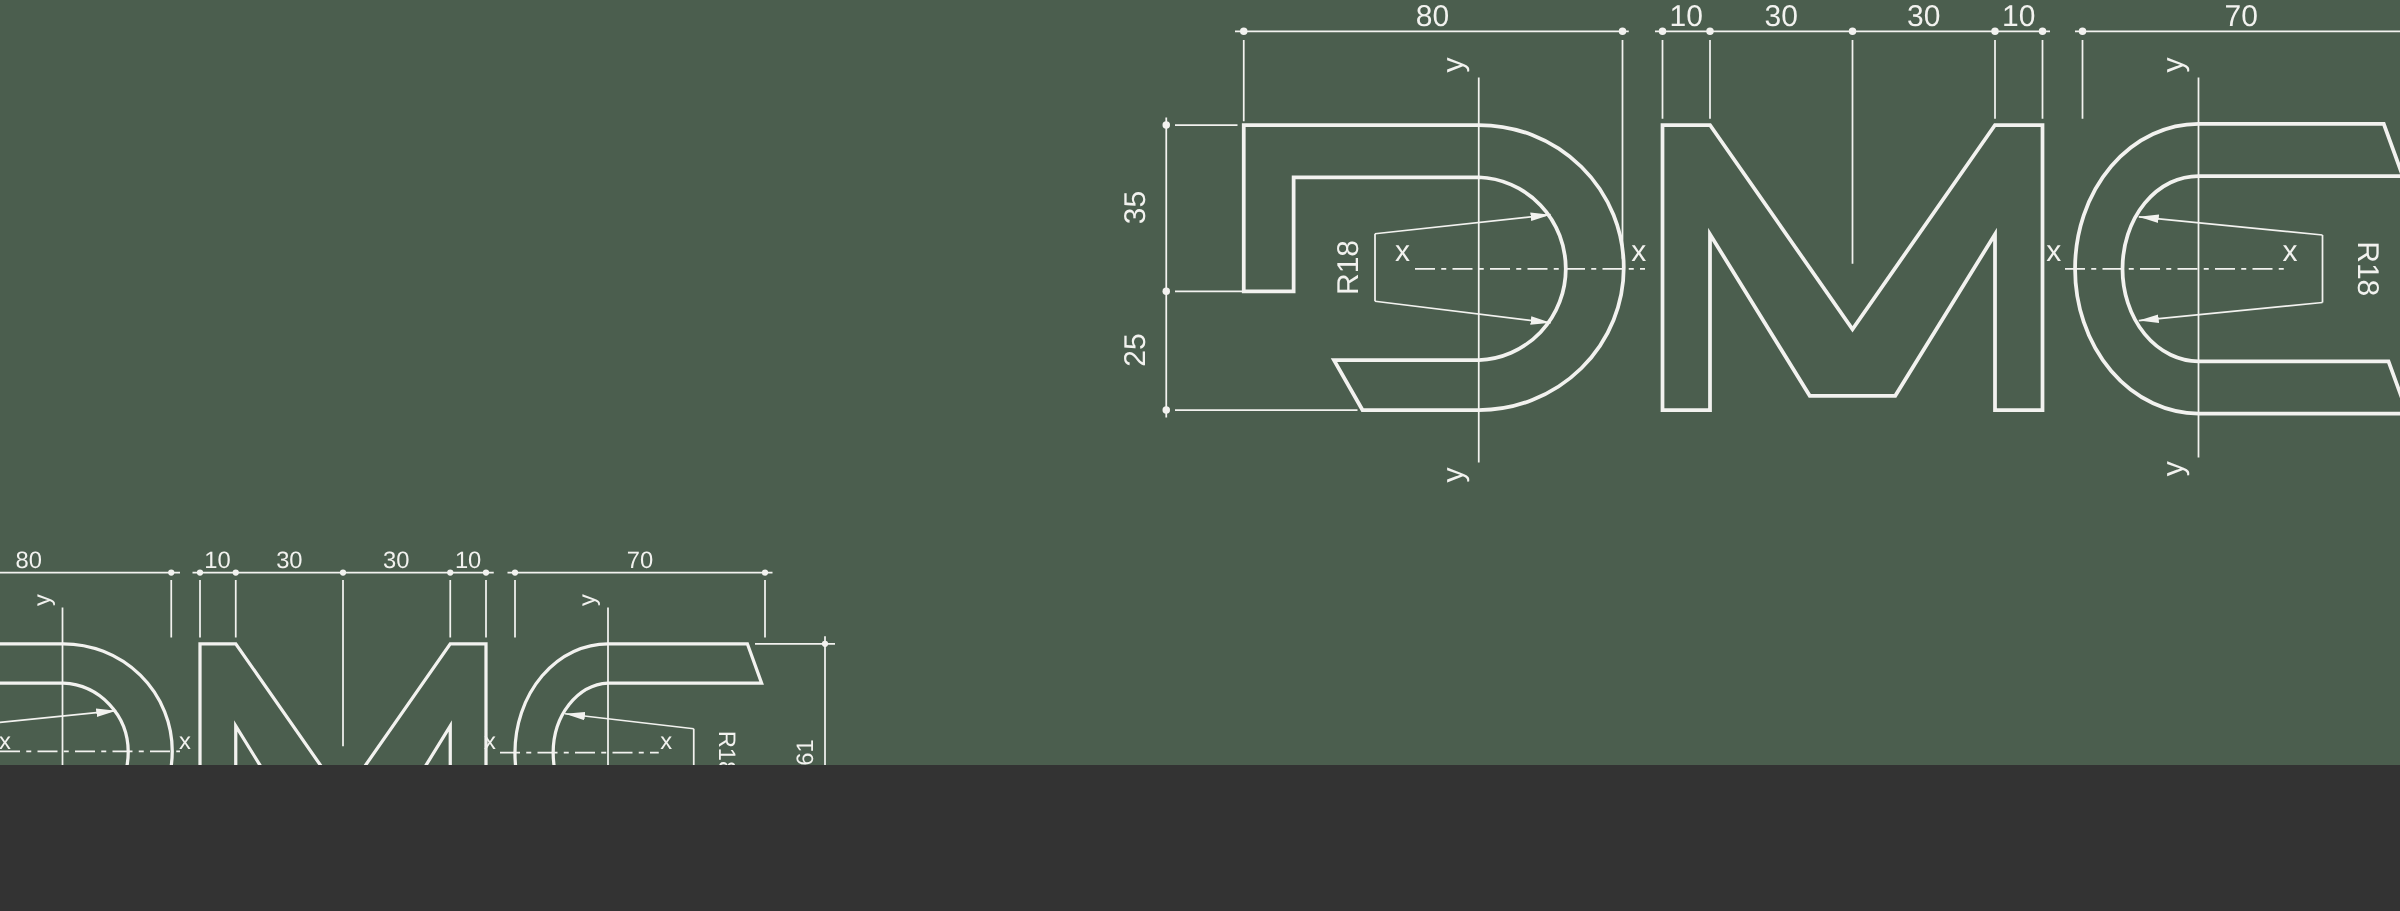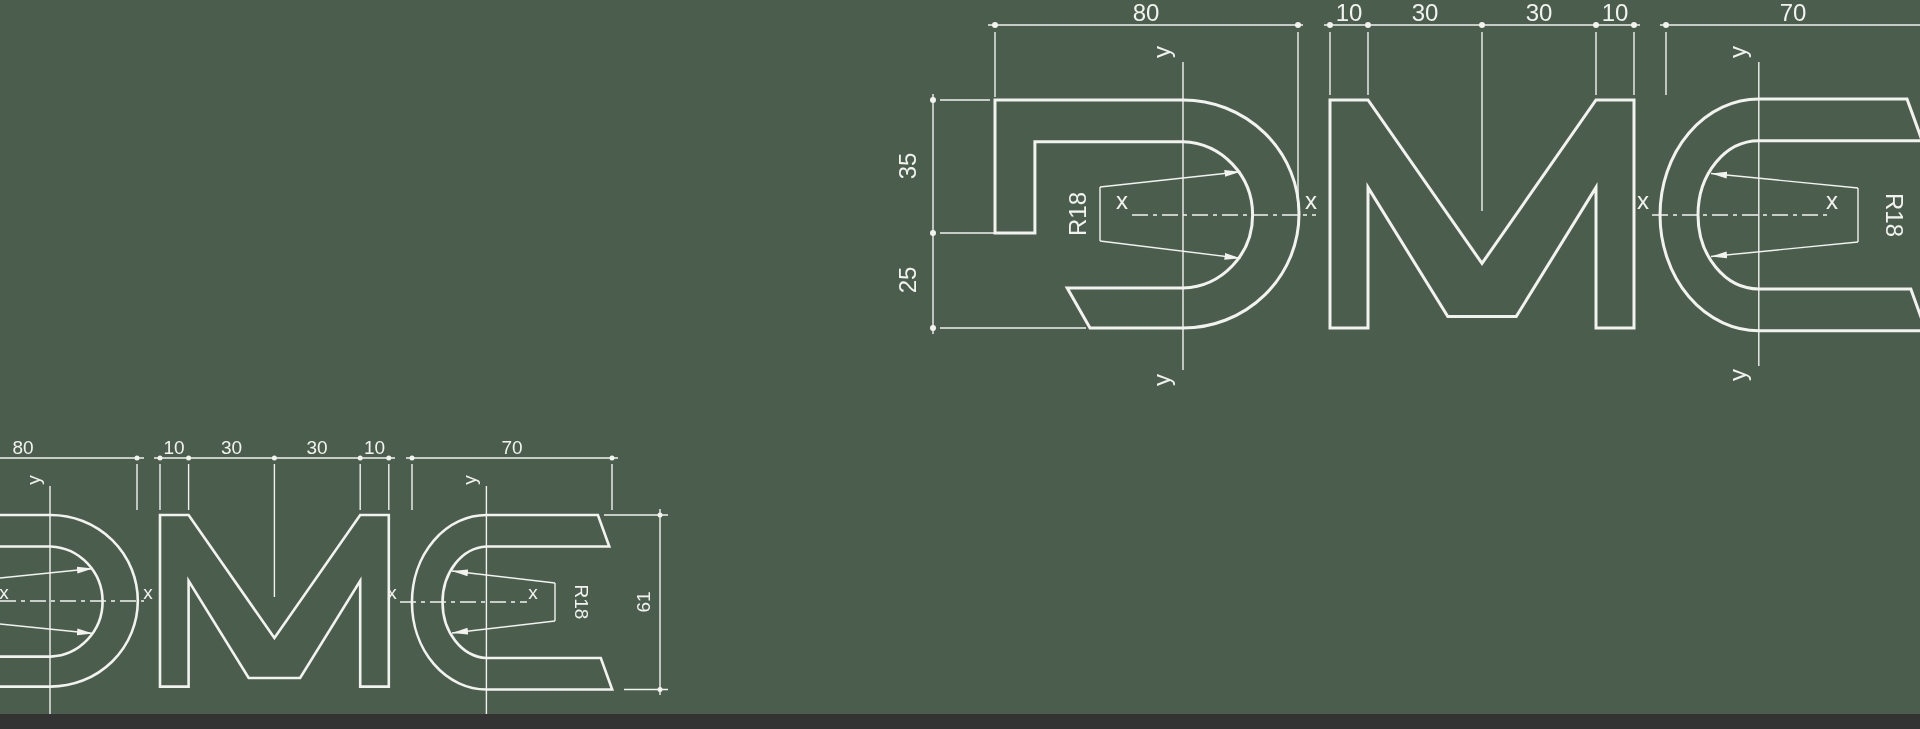--- a/index.html
+++ b/index.html
@@ -1,16 +1,16 @@
 <!DOCTYPE html>
 <html style="--bg: #4b5e4e; --line: #f2f2ef;"><head>
 <meta charset="utf-8">
 <style>
   html,body{margin:0;padding:0;background:#333;}
-  #stage{width:1920px;height:714px;position:relative;overflow:hidden;background:var(--bg,#4b5e4e);}
+  #stage{width:1920px;height:612px;position:relative;overflow:hidden;background:var(--bg,#4b5e4e);}
   svg{display:block;}
   .ln{stroke:var(--line,#f2f2ef);fill:none;}
   .thin{stroke-width:1.4;}
   .letter{stroke-width:3;stroke-linejoin:miter;}
   .letterB{stroke-width:2.6;stroke-linejoin:miter;}
   .cl{stroke-width:1.4;stroke-dasharray:16 5 4 5;}
   .dot{fill:var(--line,#f2f2ef);stroke:none;}
   .arr{fill:var(--line,#f2f2ef);stroke:none;}
   .txt{fill:var(--line,#f2f2ef);font-family:"Liberation Sans","DejaVu Sans",sans-serif;}
   .t24{font-size:24px;}

